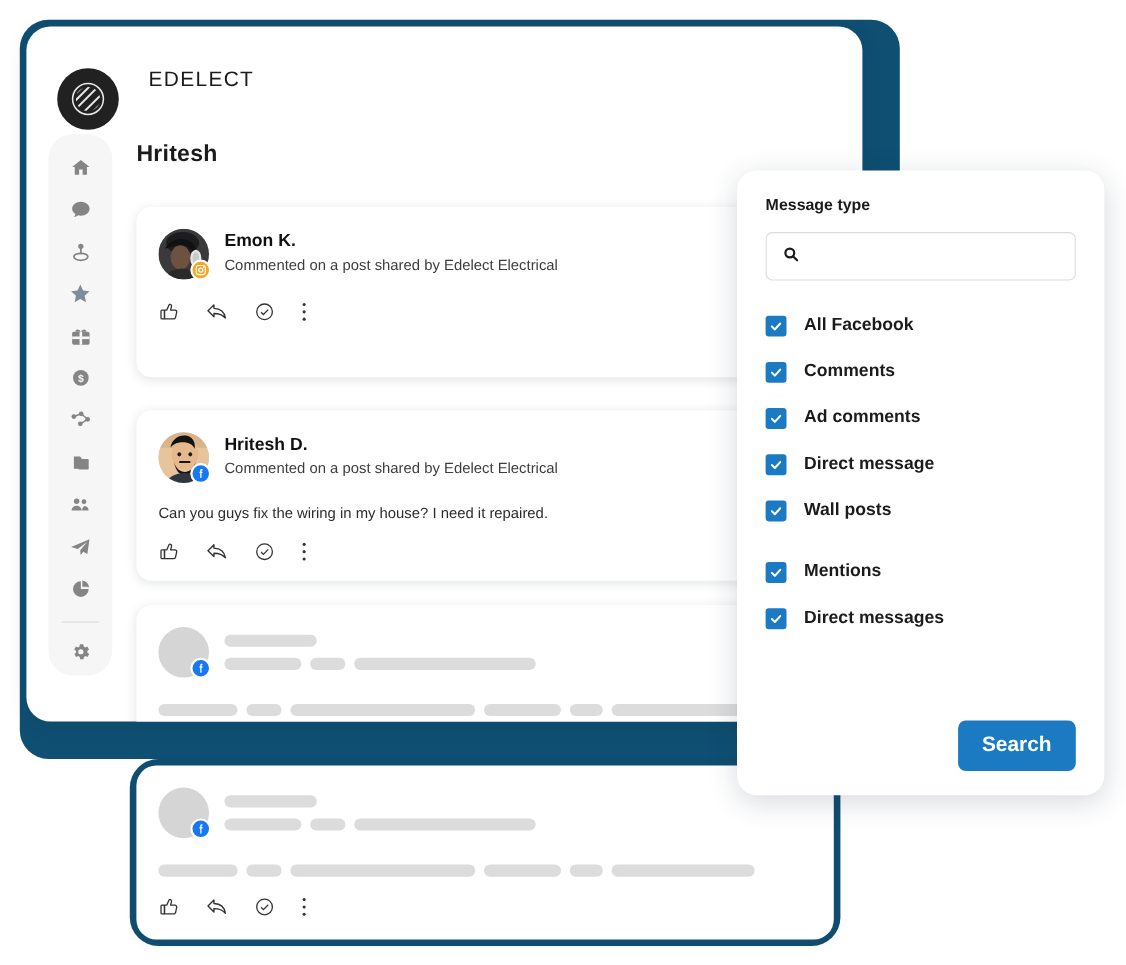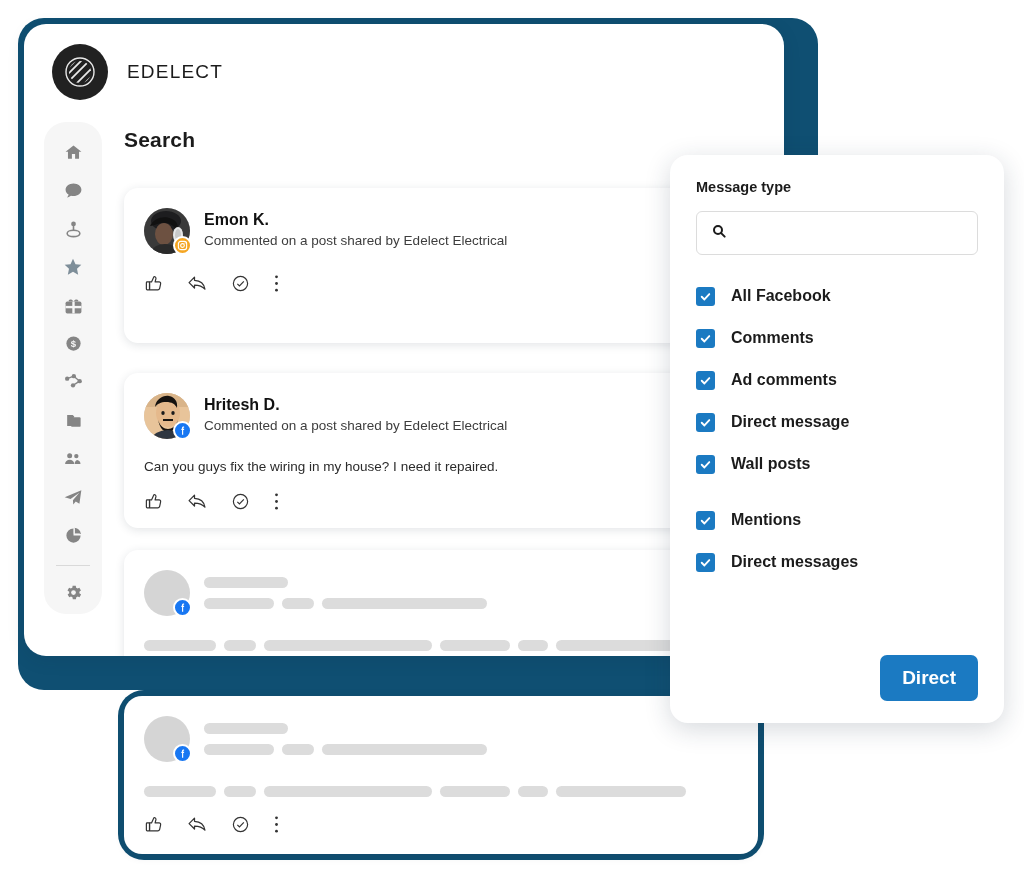--- a/index.html
+++ b/index.html
@@ -25,21 +25,21 @@
     position: absolute;
     left: 24px; top: 24px;
     width: 760px; height: 632px;
     background: #ffffff;
     border-radius: 22px;
     box-shadow: 0 4px 18px rgba(20,40,60,.10);
     overflow: hidden;
   }
 
   
-  .brand { position: absolute; left: 28px; top: 20px; display: flex; align-items: center; gap: 19px; }
+  .brand { position: absolute; left: 28px; top: 38px; display: flex; gap: 27px; }
   .brand-logo {
     width: 56px; height: 56px; border-radius: 50%;
     background: #212121; display: flex; align-items: center; justify-content: center;
   }
   .brand-name { font-size: 19px; letter-spacing: 1.2px; color: #1b1b1b; font-weight: 400; }
 
   
   .sidebar {
     position: absolute; left: 20px; top: 98px;
     width: 58px; height: 492px;
@@ -259,21 +259,21 @@
 
       <div class="rail-icon">
         <svg width="19" height="19" viewBox="0 0 24 24" fill="#858585">
           <path d="M19.4 13a7.6 7.6 0 0 0 0-2l2-1.6-2-3.4-2.4 1a7.5 7.5 0 0 0-1.7-1l-.4-2.6h-4l-.4 2.6a7.5 7.5 0 0 0-1.7 1l-2.4-1-2 3.4L6.6 11a7.6 7.6 0 0 0 0 2l-2 1.6 2 3.4 2.4-1a7.5 7.5 0 0 0 1.7 1l.4 2.6h4l.4-2.6a7.5 7.5 0 0 0 1.7-1l2.4 1 2-3.4z"></path>
           <circle cx="12" cy="12" r="3" fill="#f6f6f6"></circle>
         </svg>
       </div>
     </div>
 
     <div class="content">
-      <div class="page-title">Search</div>
+      <div class="page-title">Hritesh</div>
 
       <div class="card" id="card-1">
         <div class="card-head">
           <div class="avatar-wrap">
             <div class="avatar">
               <svg width="46" height="46" viewBox="0 0 46 46">
                 <rect width="46" height="46" fill="#3a3a3a"></rect>
                 <ellipse cx="22" cy="13" rx="15" ry="10" fill="#1d1d1f"></ellipse>
                 <ellipse cx="20" cy="26" rx="9" ry="11" fill="#6d5141"></ellipse>
                 <path d="M6 18c4-8 14-11 22-7 5 2 7 7 5 12-3-6-9-9-16-8-5 1-9 3-11 3z" fill="#111"></path>
@@ -535,17 +535,17 @@
         <span class="cbx">
           <svg width="13" height="13" viewBox="0 0 24 24" fill="none" stroke="#ffffff" stroke-width="3.4" stroke-linecap="round" stroke-linejoin="round">
               <path d="m5 12.5 5 5 9-10"></path>
             </svg>
         </span>
         <span class="opt-label">Direct messages</span>
       </div>
     </div>
 
     <div class="apply-row">
-      <button class="apply-btn">Direct</button>
+      <button class="apply-btn">Search</button>
     </div>
   </div>
 
 </div>
 
 </body></html>

